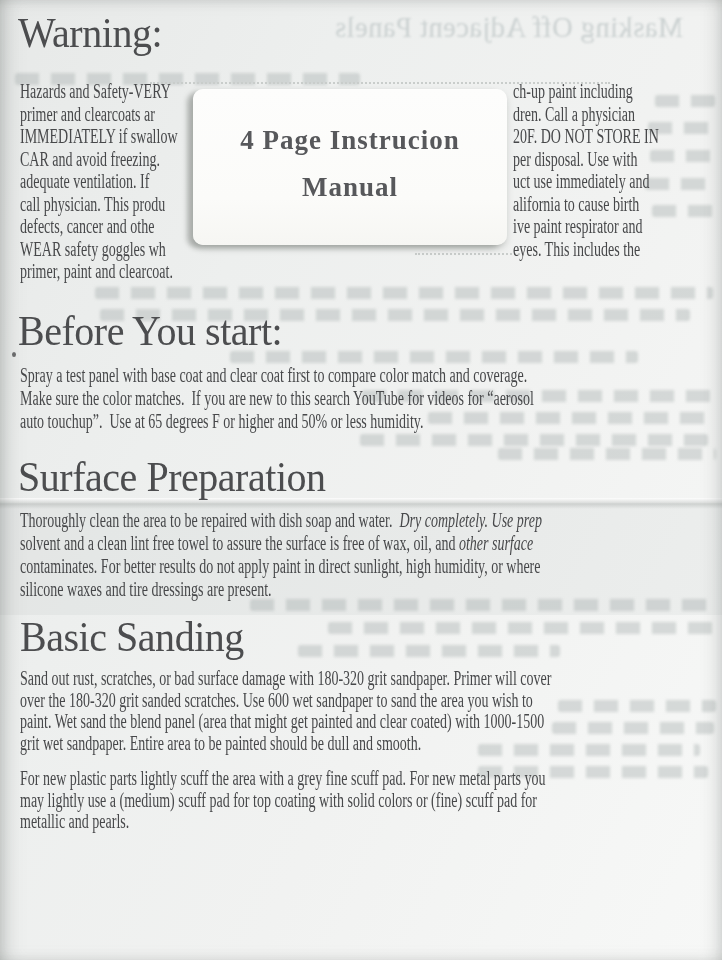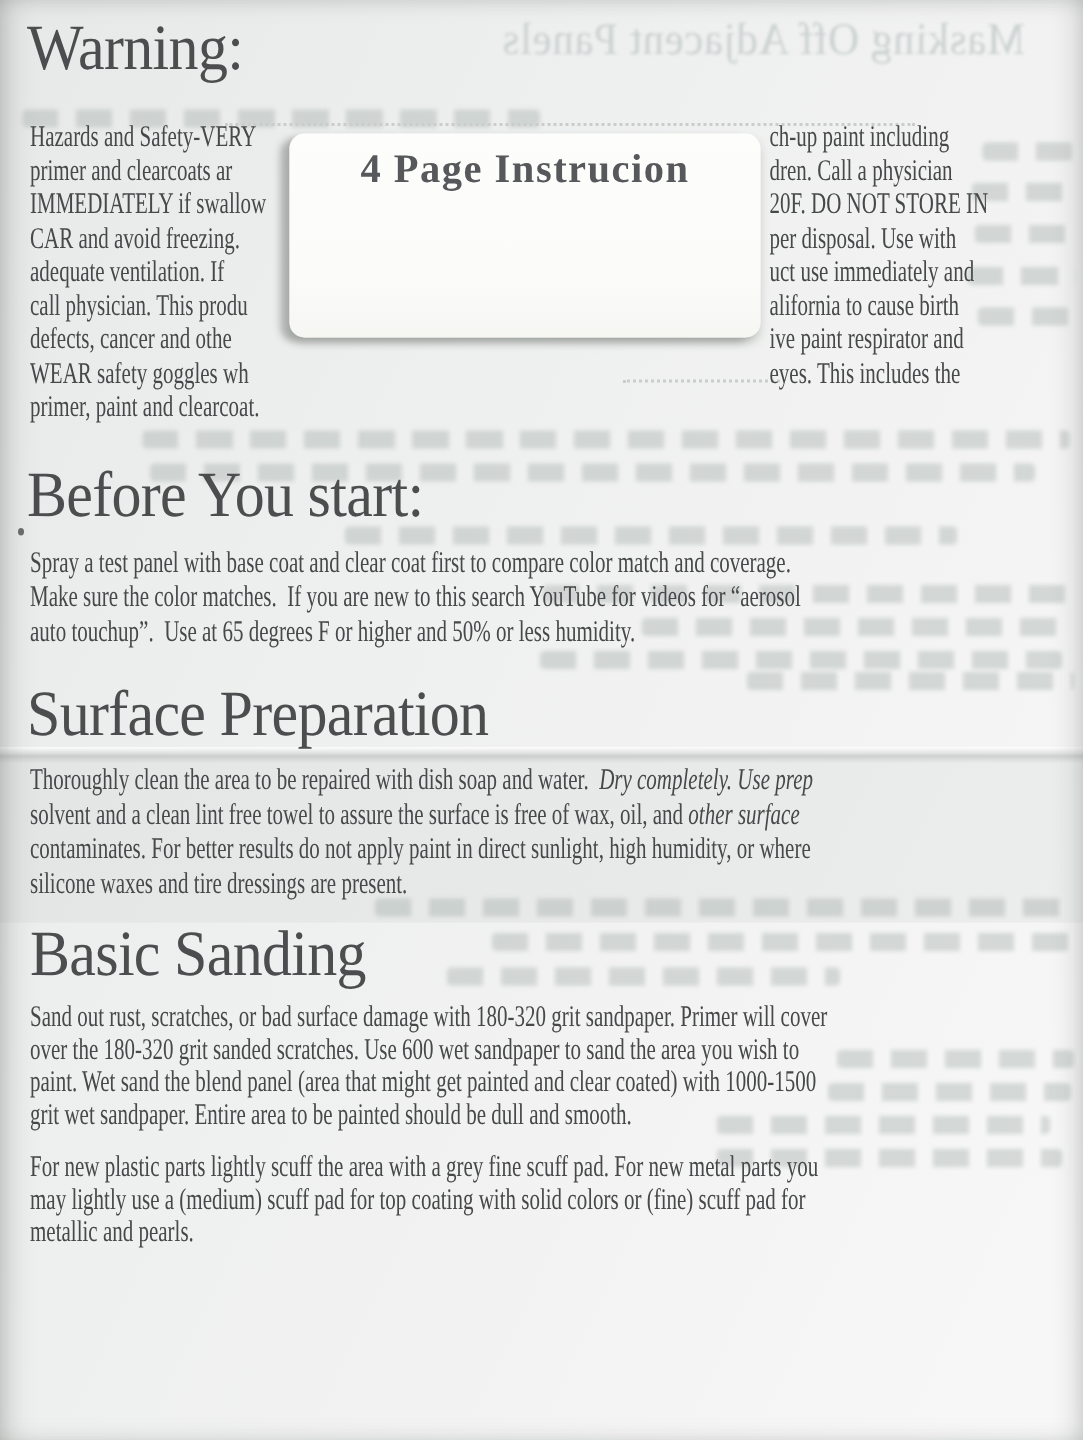--- a/index.html
+++ b/index.html
@@ -18,23 +18,23 @@
   }
   .h1{ position:absolute; font-size:43px; font-weight:400; color:#4c4d4f;
        letter-spacing:-0.5px; transform:scaleX(0.93); transform-origin:0 0; white-space:pre; z-index:2;}
   .bl{ white-space:pre; }
   .scale{ position:absolute; transform:scaleX(0.70); transform-origin:0 0; font-size:20px; z-index:2;}
   .lh22 .bl{ line-height:22.5px; }
   .lh23 .bl{ line-height:23px; }
   .lh21 .bl{ line-height:21.5px; }
   .it{ font-style:italic; }
   .sticker{
-    position:absolute; left:193px; top:89px; width:314px; height:136px; z-index:6;
+    position:absolute; left:193px; top:89px; width:314px; height:156px; z-index:6;
     background:linear-gradient(180deg,#fdfdfc 0%,#fbfbf9 70%,#f6f6f3 100%);
-    border-radius:10px; box-sizing:border-box; text-align:center; 
+    border-radius:10px; box-sizing:border-box; text-align:center; padding-top:28px;
     box-shadow:-6px 3px 5px rgba(95,100,96,.40), 0 4px 6px rgba(120,125,120,.28);
   }
   .sticker-line{ font-weight:bold; font-size:27px; color:#57585b; letter-spacing:1px; line-height:47px; white-space:pre; }
   .perf{ position:absolute; border-top:2px dotted #c9cdcb; z-index:1; }
   .ghost-heading{
     position:absolute; top:10px; left:300px; width:418px; z-index:1;
     font-size:30px; color:#cbd1d1; text-align:center; letter-spacing:0.5px; white-space:pre;
     transform:scaleX(-0.95); filter:blur(1.2px);
   }
   .ghost-line{
@@ -104,20 +104,21 @@
     <div class="bl">uct use immediately and</div>
     <div class="bl">alifornia to cause birth</div>
     <div class="bl">ive paint respirator and</div>
     <div class="bl">eyes. This includes the</div>
   </div>
 
   <div class="perf" style="left:150px;top:82px;width:460px;"></div>
   <div class="perf" style="left:415px;top:253px;width:105px;"></div>
   <div class="sticker">
     <div class="sticker-line">4 Page Instrucion</div>
+    <div class="sticker-line">Manual</div>
   </div>
 
   <div class="h1" style="left:18px;top:306px;">Before You start:</div>
   <div class="stray-dot"></div>
   <div class="scale lh23" style="left:20px;top:364px;">
     <div class="bl">Spray a test panel with base coat and clear coat first to compare color match and coverage.</div>
     <div class="bl">Make sure the color matches.  If you are new to this search YouTube for videos for “aerosol</div>
     <div class="bl">auto touchup”.  Use at 65 degrees F or higher and 50% or less humidity.</div>
   </div>
 

